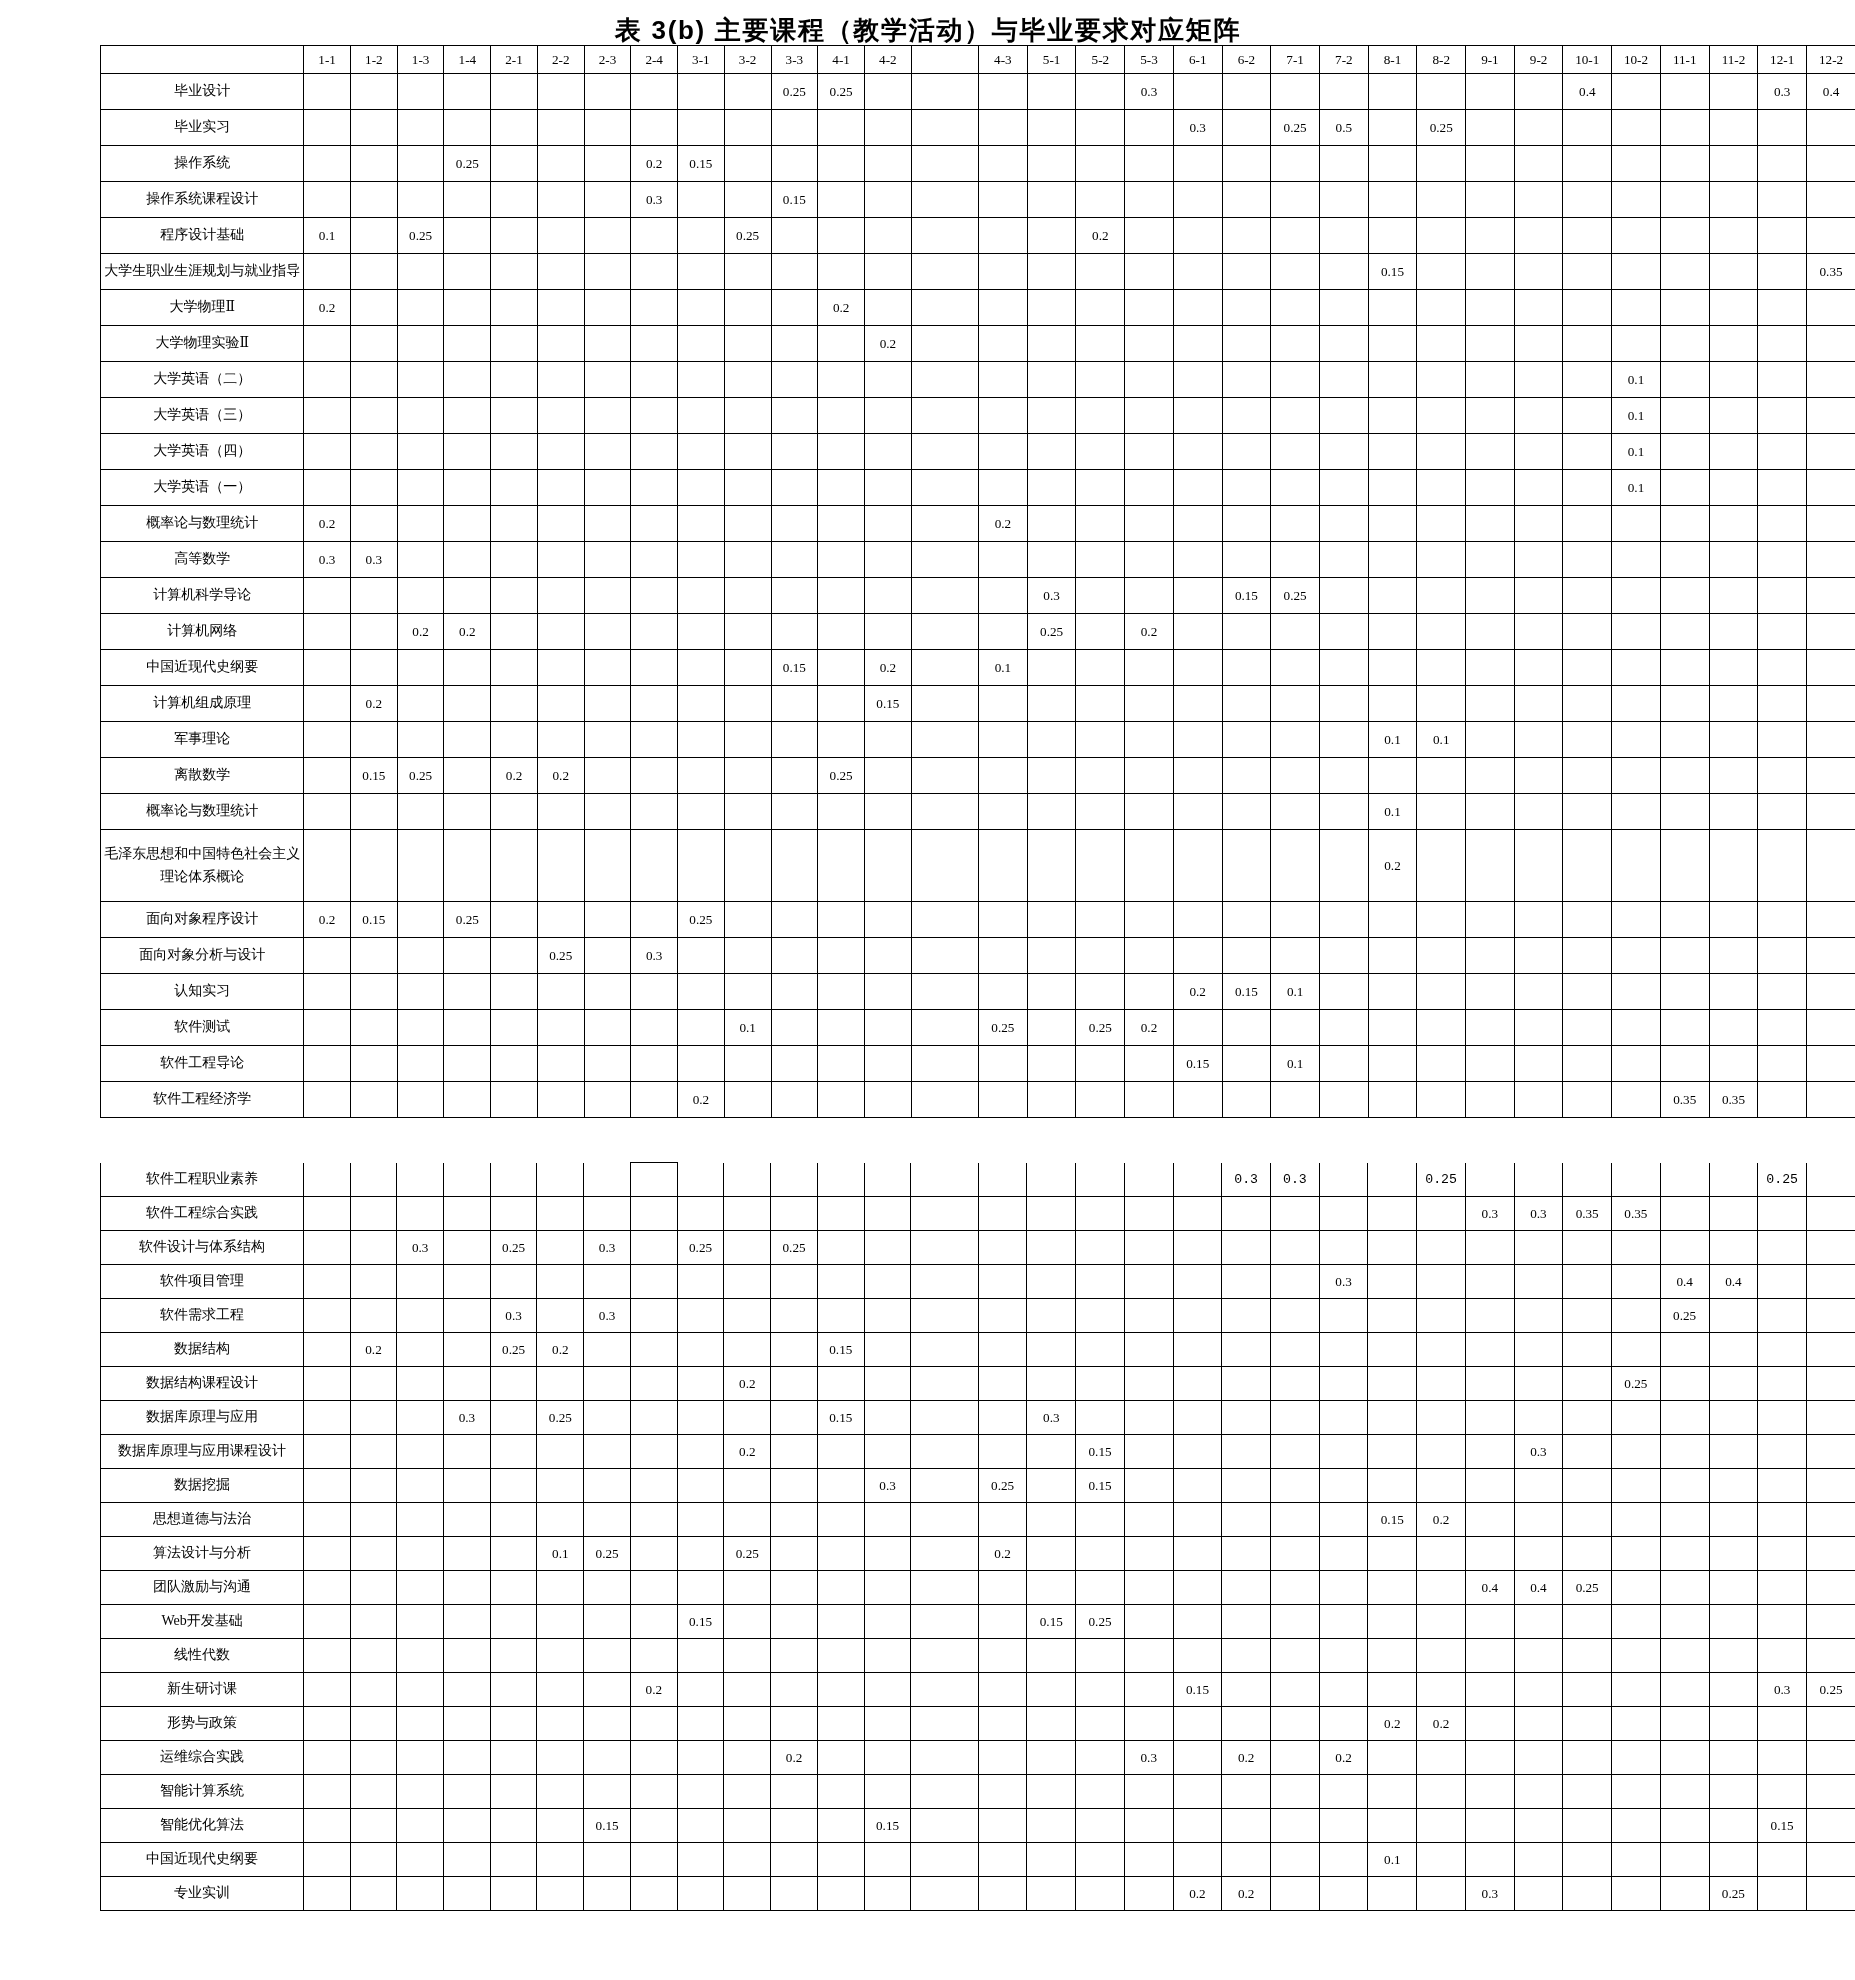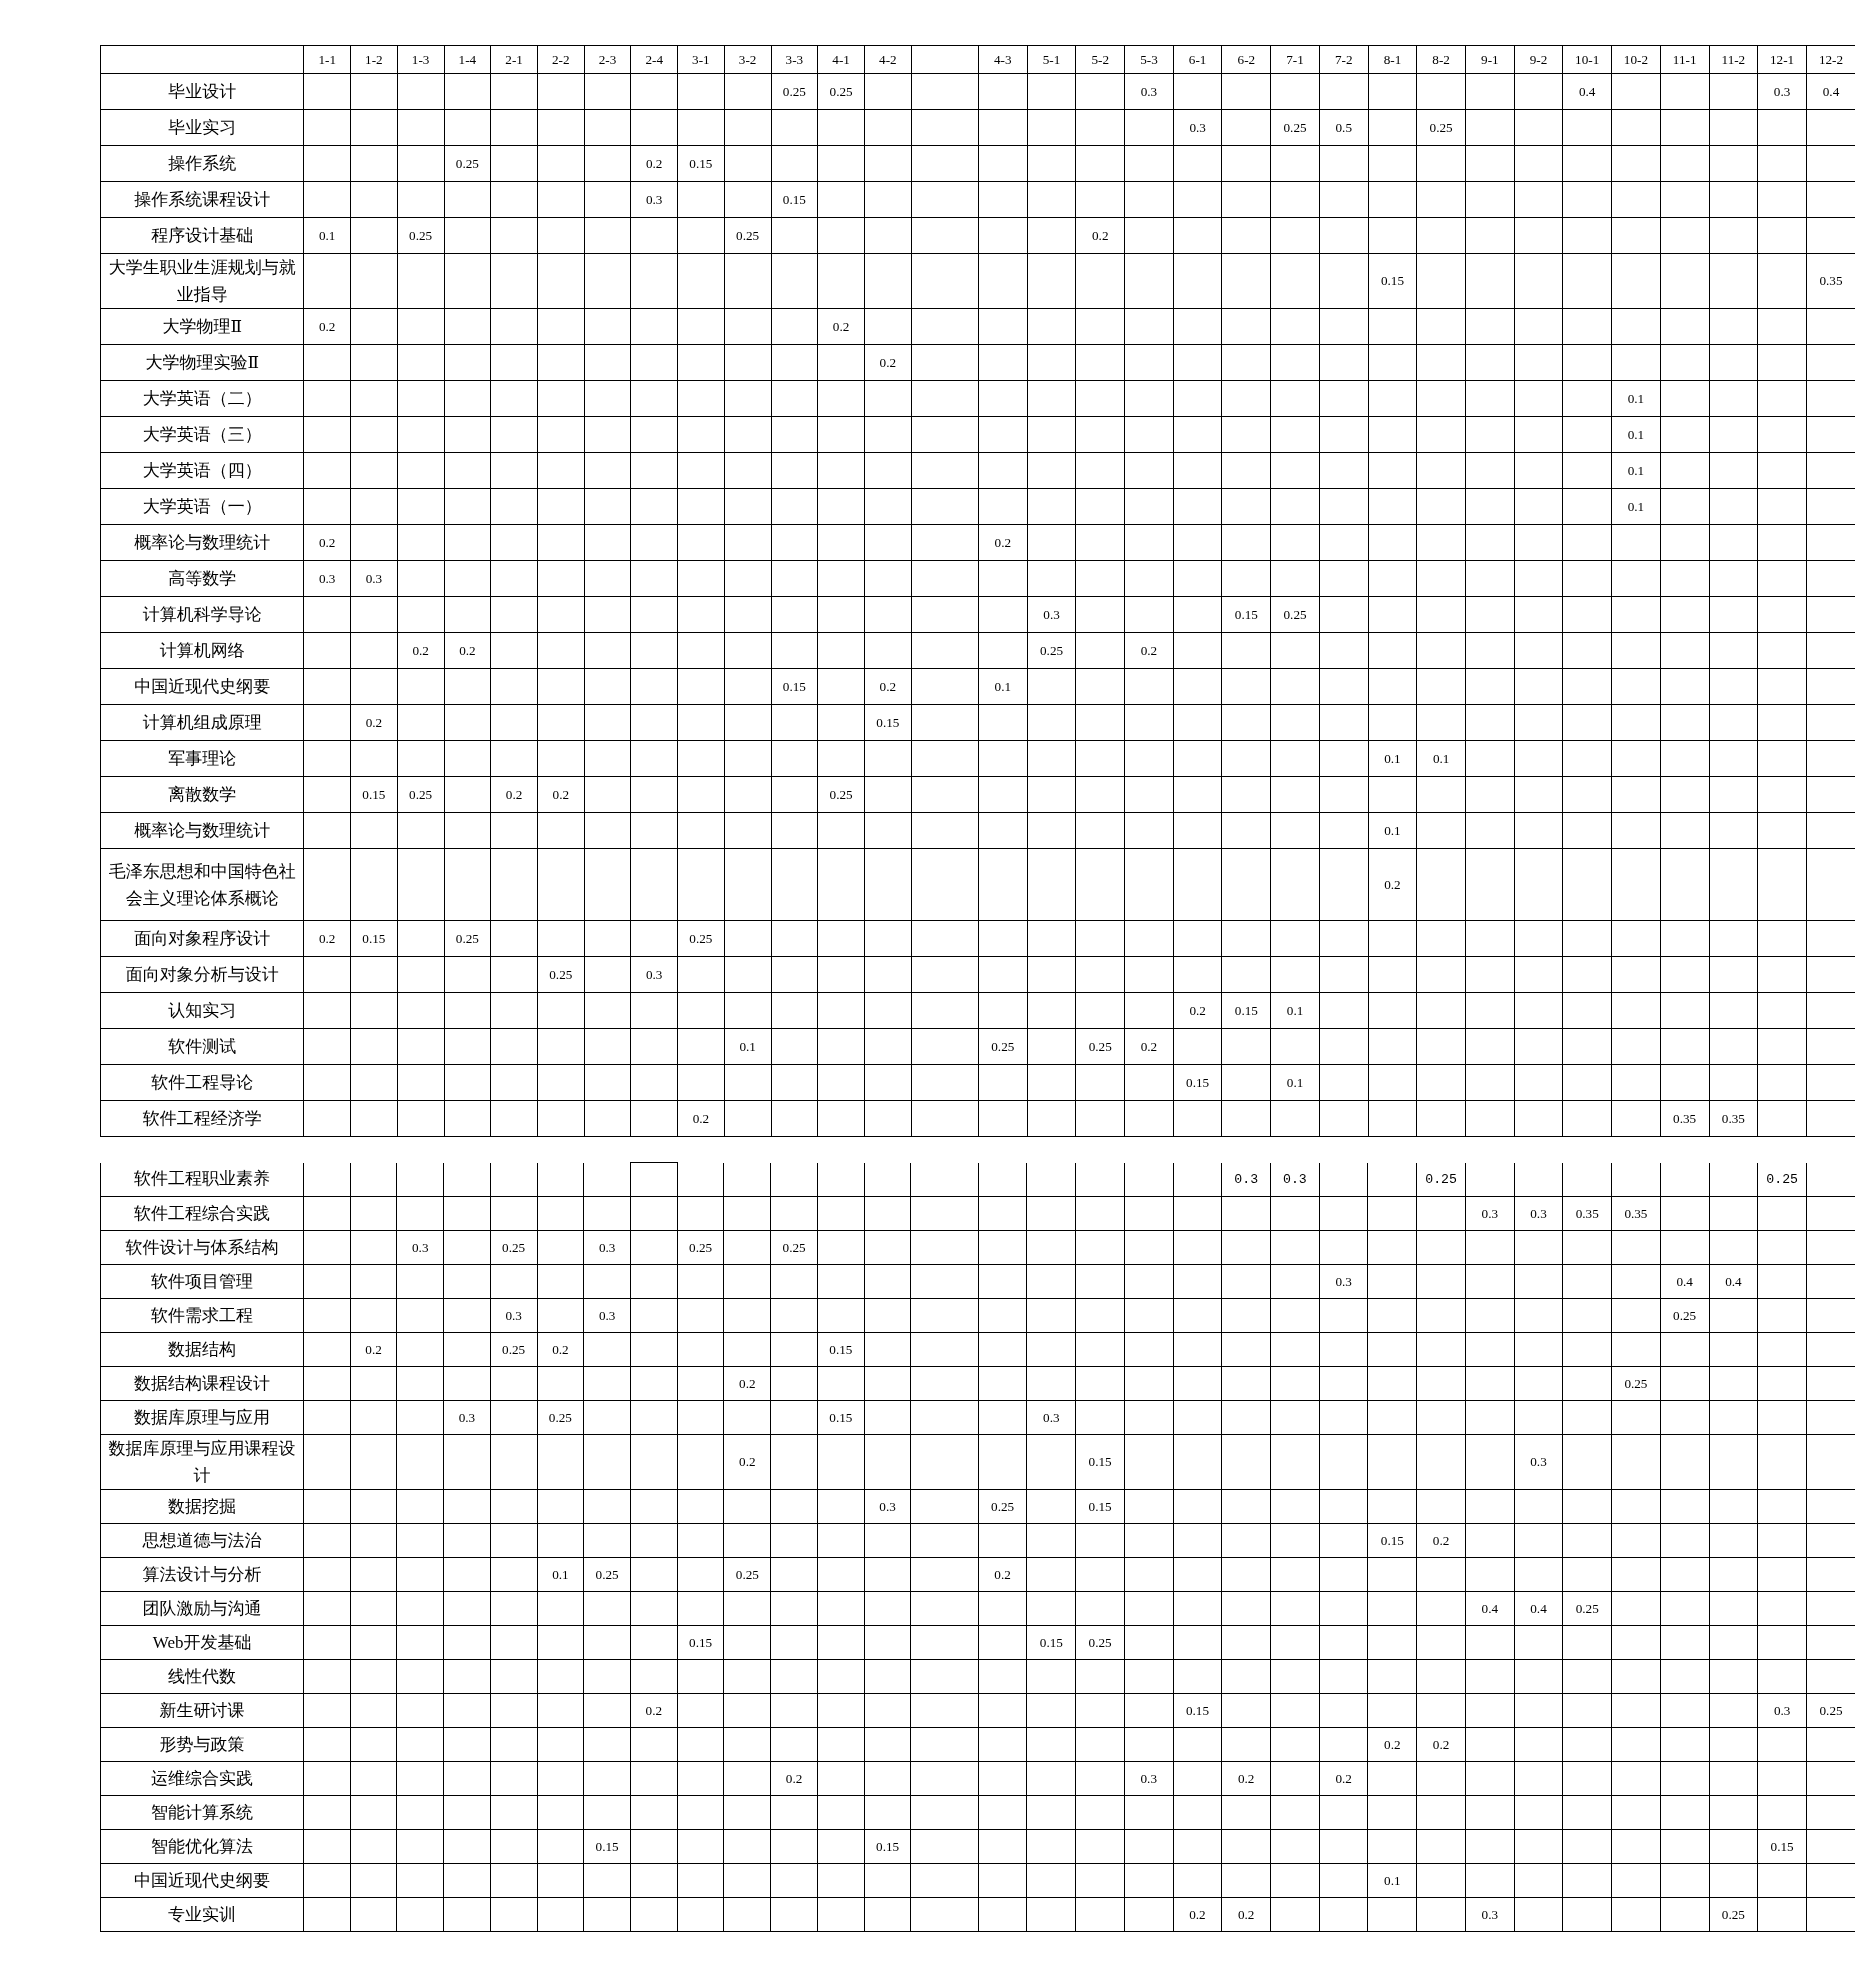--- a/index.html
+++ b/index.html
@@ -28,32 +28,33 @@
     padding:0; margin:0;
     text-align:center; vertical-align:middle;
     font-weight:normal; overflow:hidden; white-space:nowrap;
   }
   .matrix th { font-size:13.2px; height:27px; font-family:"Liberation Serif",serif; }
   .matrix td { font-size:13.2px; }
   #table1 td { height:35px; }
   #table1 tr.tall td { height:71px; }
   #table2 td { height:33px; }
   td.label {
-    font-size:17px;
+    font-size:14px;
     white-space:normal; line-height:1.6;
     padding:0 1.7px;
   }
   
   #table2 tr.no-top td { border-top:none;font-family:Liberation Mono, monospace; }
   #table2 tr.no-top td.c2-4 { border-top:0.8px solid #000; }
 </style>
 </head>
 <body>
 
 <div class="page">
+  <div class="doc-title">表 3(b) 主要课程（教学活动）与毕业要求对应矩阵</div>
   <table class="matrix" id="table1">
       <colgroup>
         <col style="width: 205px;">
         <col style="width: 47px;">
         <col style="width: 47px;">
         <col style="width: 47px;">
         <col style="width: 47px;">
         <col style="width: 47px;">
         <col style="width: 47px;">
         <col style="width: 47px;">

